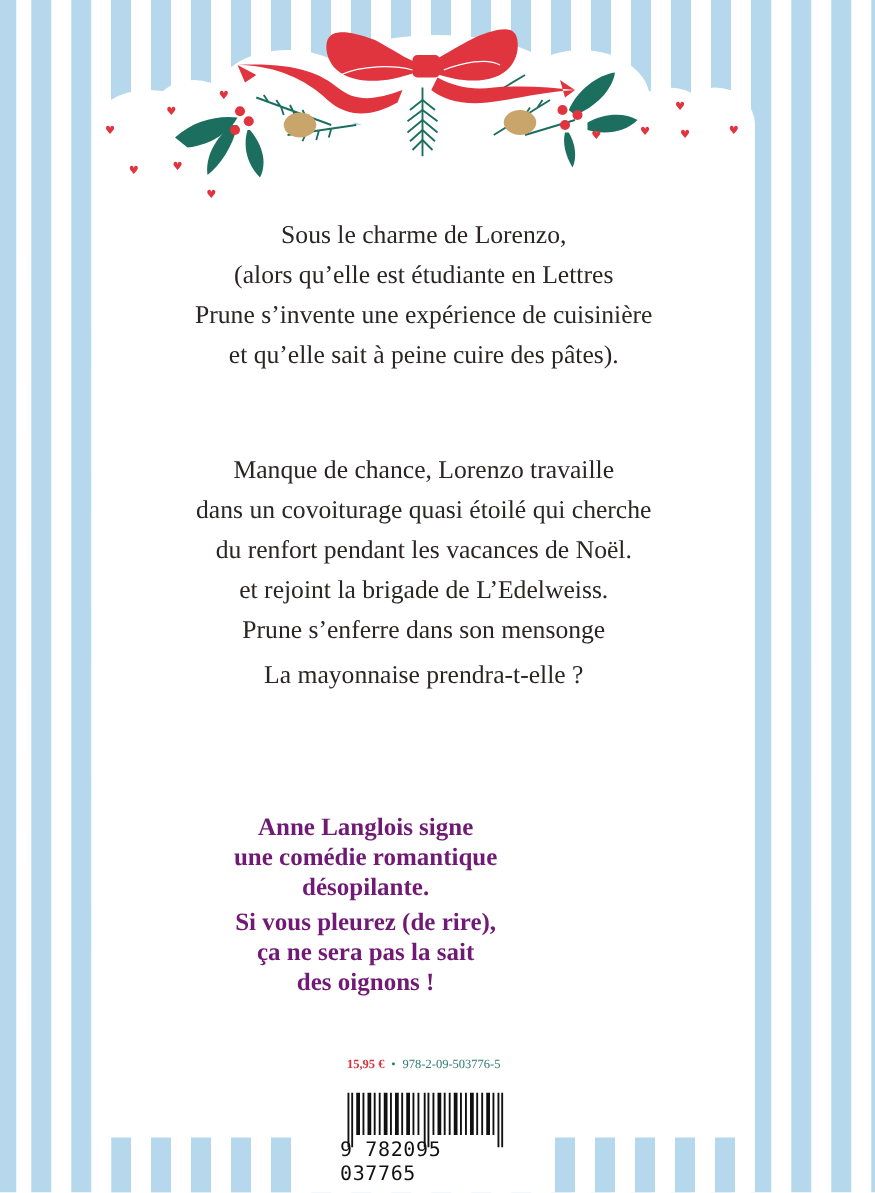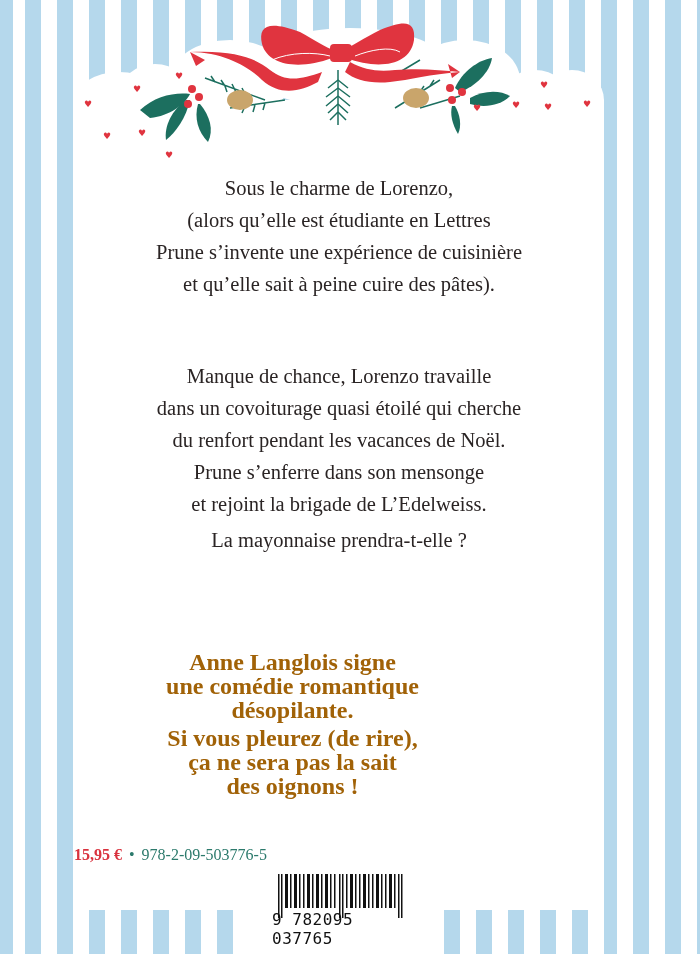--- a/index.html
+++ b/index.html
@@ -41,28 +41,28 @@
     .text-block {
       position: absolute; left: 74px; width: 530px; text-align: center;
       color: #2a2424;
       font-size: 20.5px; line-height: 32px;
     }
     .p1 { top: 172px; }
     .p2 { top: 360px; }
     .p3 { top: 524px; }
     .red-block {
       position: absolute; left: 74px; width: 437px; text-align: center;
-      color: #a16207; font-weight: bold;
-      font-size: 24px; line-height: 24px;
+      color: #701a75; font-weight: bold;
+      font-size: 20px; line-height: 24px;
     }
     .r1 { top: 650px; }
     .r2 { top: 726px; }
     .meta {
-      position: absolute; top: 846px; left: 74px; width: 530px; text-align: left;
-      font-size: 16px;
+      position: absolute; top: 846px; left: 74px; width: 530px; text-align: center;
+      font-size: 10px;
     }
     .price { color: #d9323e; font-weight: bold; }
     .sep { color: #2c7a6c; margin: 0 3px; }
     .isbn { color: #2c7a6c; }
     .barcode {
       position: absolute; left: 272px; top: 874px; width: 140px; height: 58px;
       background: #fff;
     }
     .bars { position: absolute; left: 4px; top: 0; width: 132px; height: 44px; }
     .barcode-digits {
@@ -153,22 +153,22 @@
   <div>Sous le charme de Lorenzo,</div>
   <div>(alors qu’elle est étudiante en Lettres</div>
   <div>Prune s’invente une expérience de cuisinière</div>
   <div>et qu’elle sait à peine cuire des pâtes).</div>
 </div>
 
 <div class="text-block p2">
   <div>Manque de chance, Lorenzo travaille</div>
   <div>dans un covoiturage quasi étoilé qui cherche</div>
   <div>du renfort pendant les vacances de Noël.</div>
+  <div>et rejoint la brigade de L’Edelweiss.</div>
   <div>Prune s’enferre dans son mensonge</div>
-  <div>et rejoint la brigade de L’Edelweiss.</div>
 </div>
 
 <div class="text-block p3">La mayonnaise prendra-t-elle ?</div>
 
 <div class="red-block r1">
   <div>Anne Langlois signe</div>
   <div>une comédie romantique</div>
   <div>désopilante.</div>
 </div>
 

